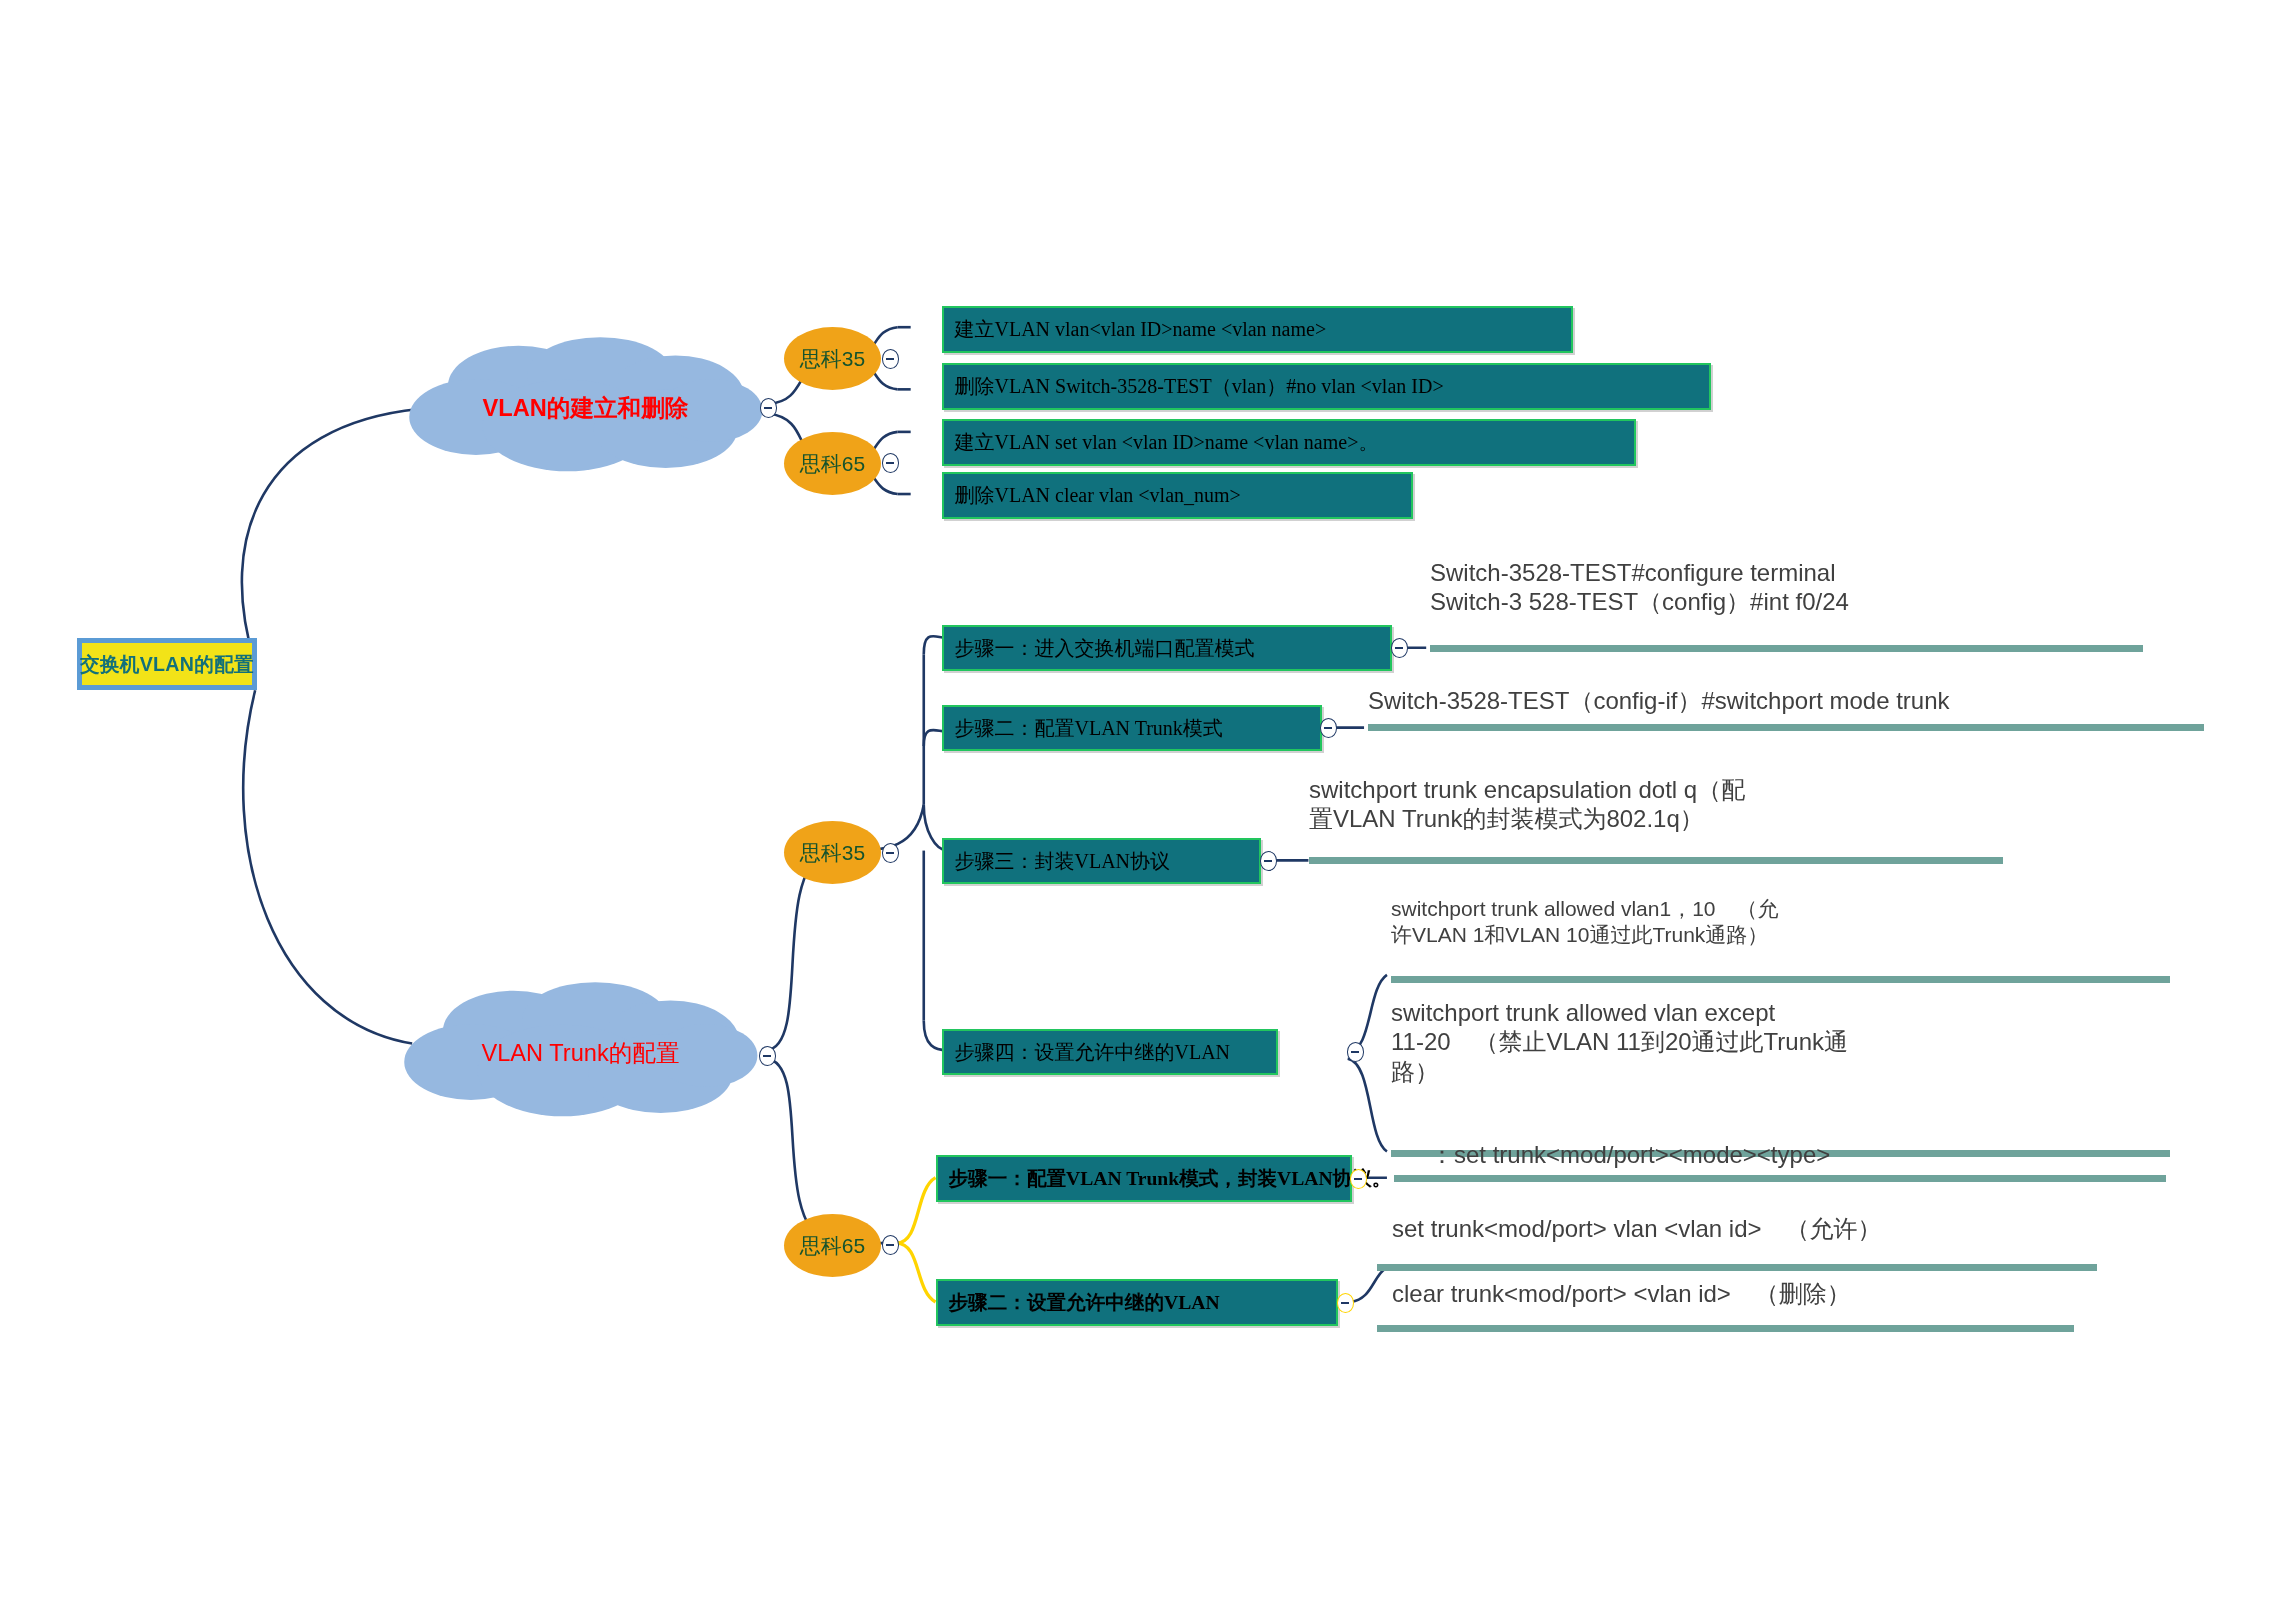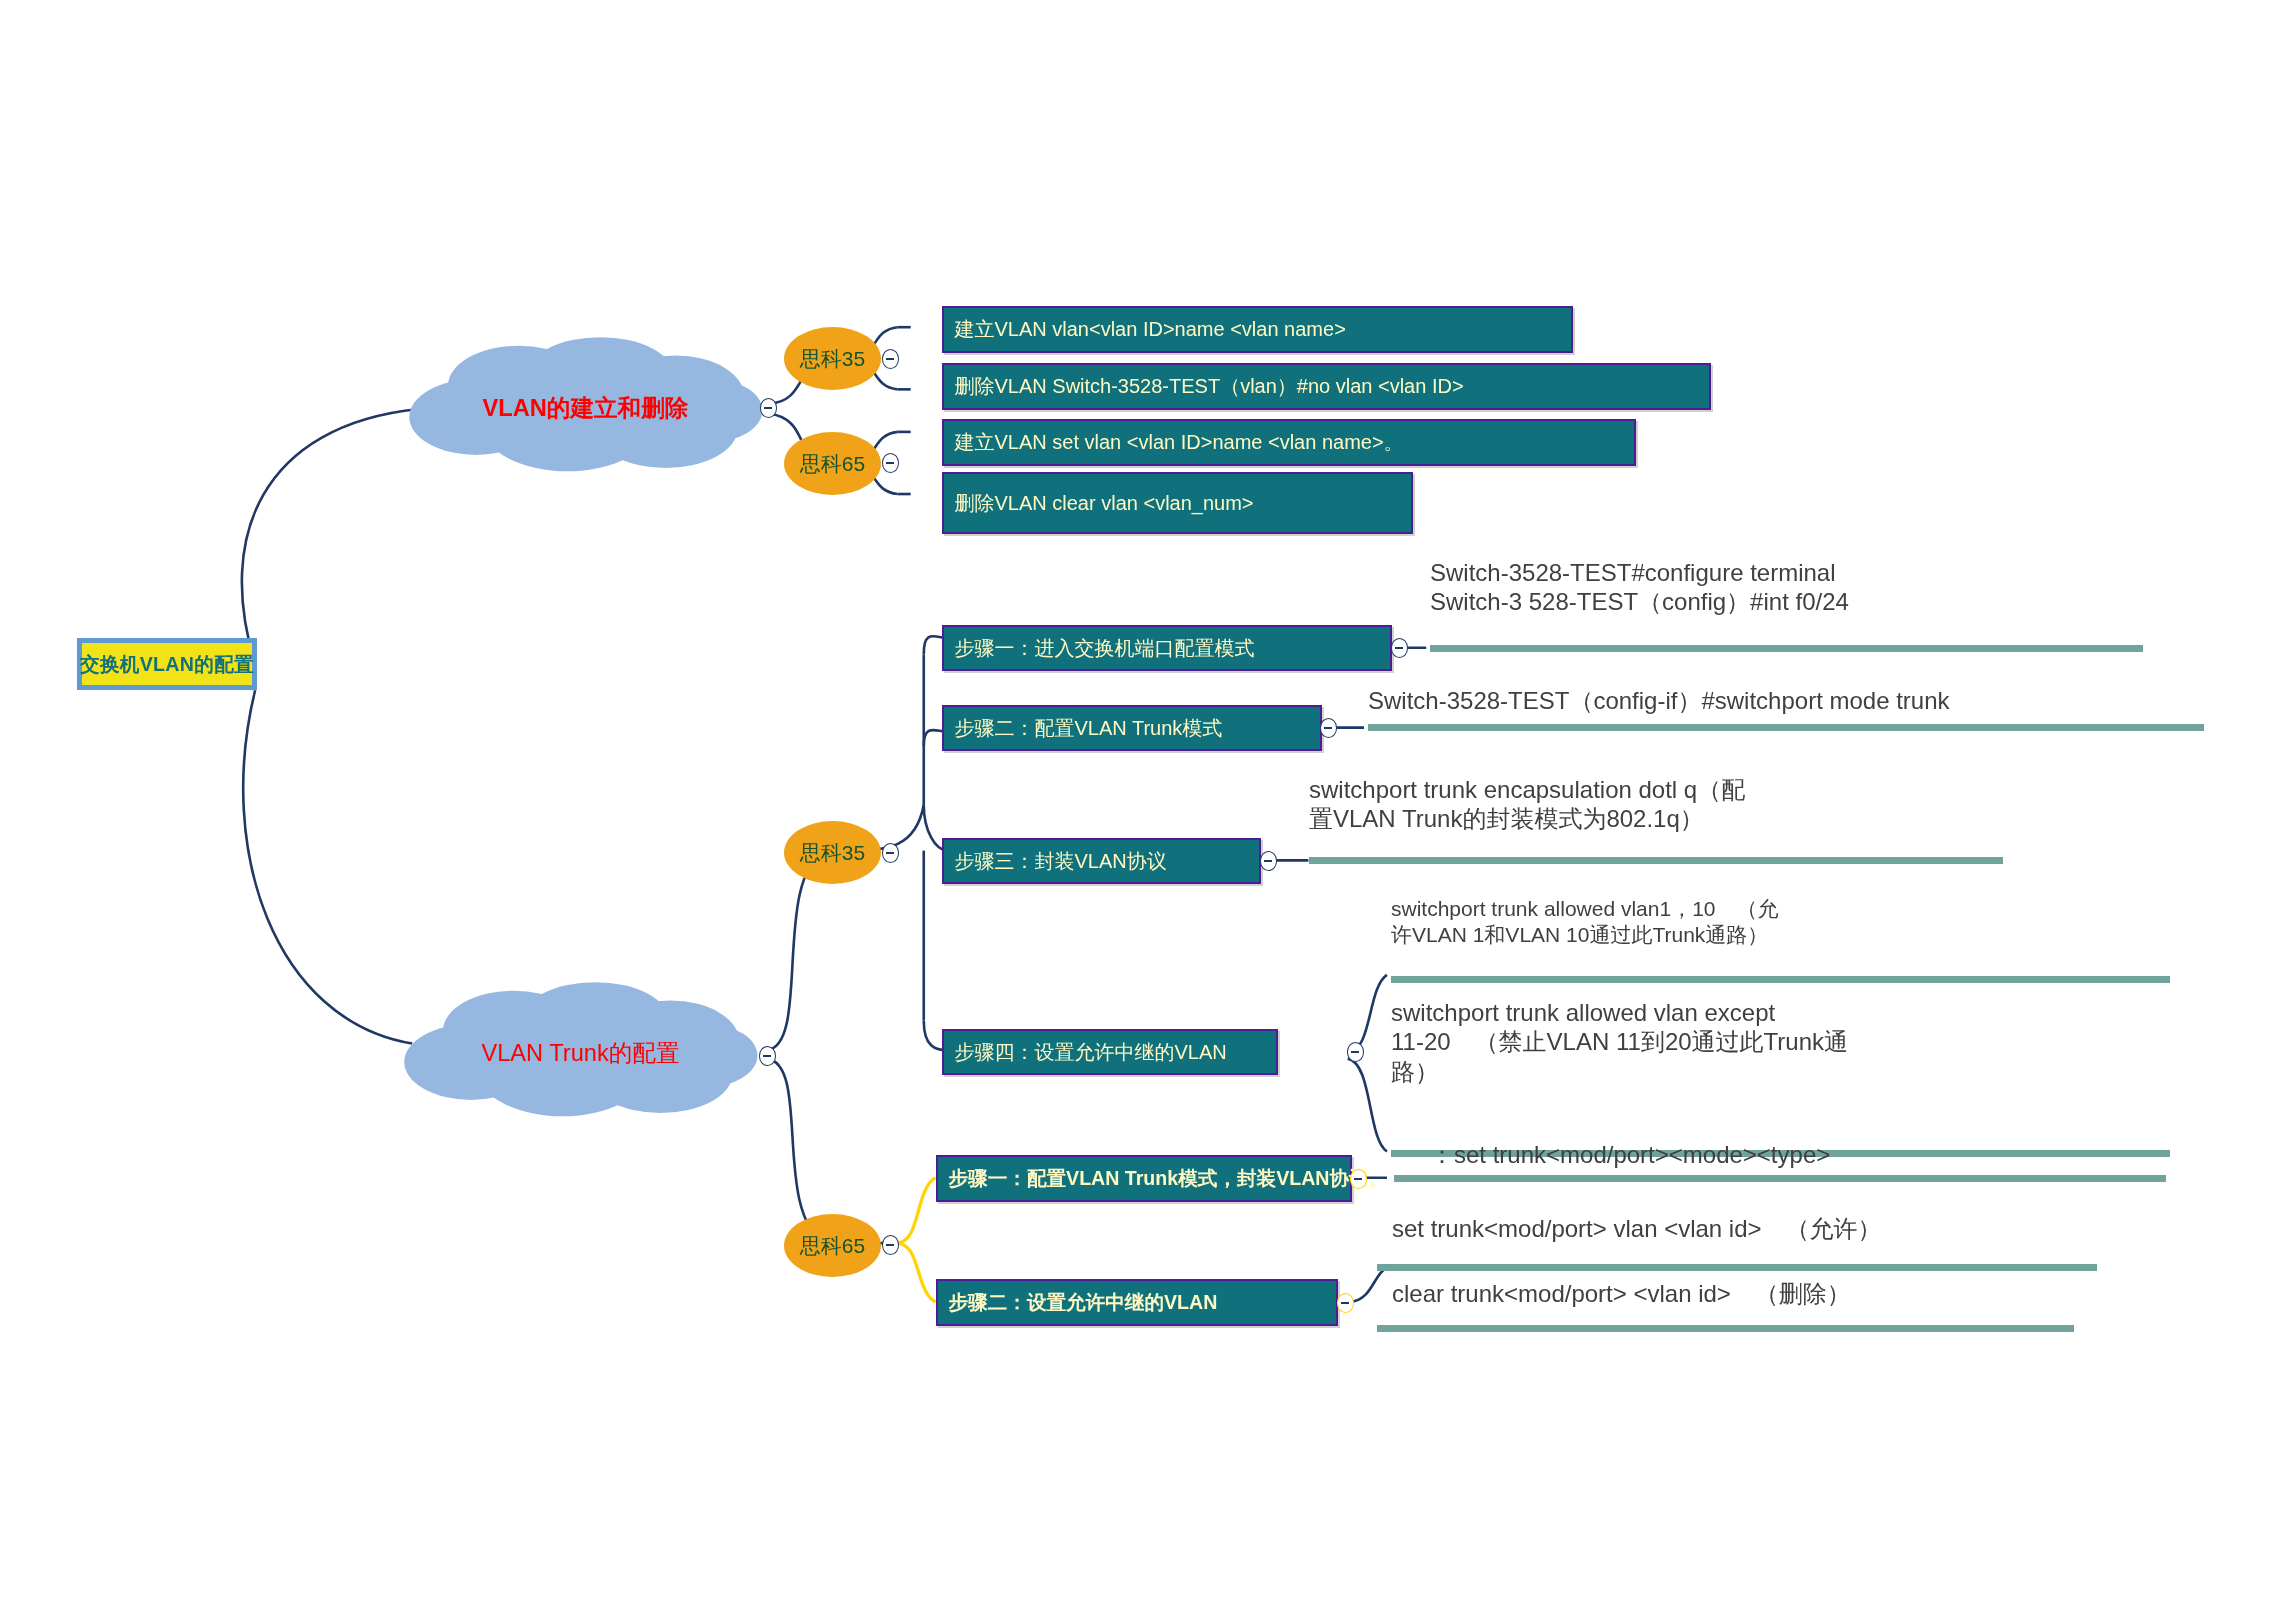--- a/index.html
+++ b/index.html
@@ -37,27 +37,28 @@
     border-radius:50%;
     display:flex;align-items:center;justify-content:center;
     color:#14532d;
     white-space:nowrap;
   }
 
   
   .teal-box{
     position:absolute;
     background:#10717D;
-    border:2px solid #4c1d95;
+    border:2px solid #22c55e;
     box-sizing:border-box;
     display:flex;align-items:center;
-    color:#fef9c3;
+    color:#000000;
     padding-left:10.5px;
     white-space:nowrap;
     box-shadow:2px 2px 0 rgba(0,0,0,.18);
+    font-family:Liberation Serif, serif;
   }
   .teal-box.bold{font-weight:bold;}
 
   
   .cmd{
     position:absolute;
     color:#404040;
     line-height:1.22;
     white-space:pre-line;
   }
@@ -186,21 +187,21 @@
 
   <div class="teal-box" style="left:942px;top:306px;width:631px;height:47px;font-size:20px;">
     <span>建立VLAN    vlan&lt;vlan ID&gt;name &lt;vlan name&gt;</span>
   </div>
   <div class="teal-box" style="left:942px;top:363px;width:769px;height:47px;font-size:20px;">
     <span>删除VLAN   Switch-3528-TEST（vlan）#no vlan &lt;vlan ID&gt;</span>
   </div>
   <div class="teal-box" style="left:942px;top:419px;width:694px;height:47px;font-size:20px;">
     <span>建立VLAN  set vlan &lt;vlan ID&gt;name &lt;vlan name&gt;。</span>
   </div>
-  <div class="teal-box" style="left:942px;top:472px;width:471px;height:62px;font-size:20px;">
+  <div class="teal-box" style="left:942px;top:472px;width:471px;height:47px;font-size:20px;">
     <span>删除VLAN  clear vlan &lt;vlan_num&gt;</span>
   </div>
 
   <div class="teal-box" style="left:942px;top:625px;width:450px;height:46px;font-size:20px;">
     <span>步骤一：进入交换机端口配置模式</span>
   </div>
   <div class="dot" style="left:1391px;top:638px;"></div>
   <div class="cmd" style="left:1430px;top:558px;width:726px;font-size:24px;">Switch-3528-TEST#configure terminal
 Switch-3 528-TEST（config）#int f0/24</div>
   <div class="underbar" style="left:1430px;top:645px;width:713px;"></div>

